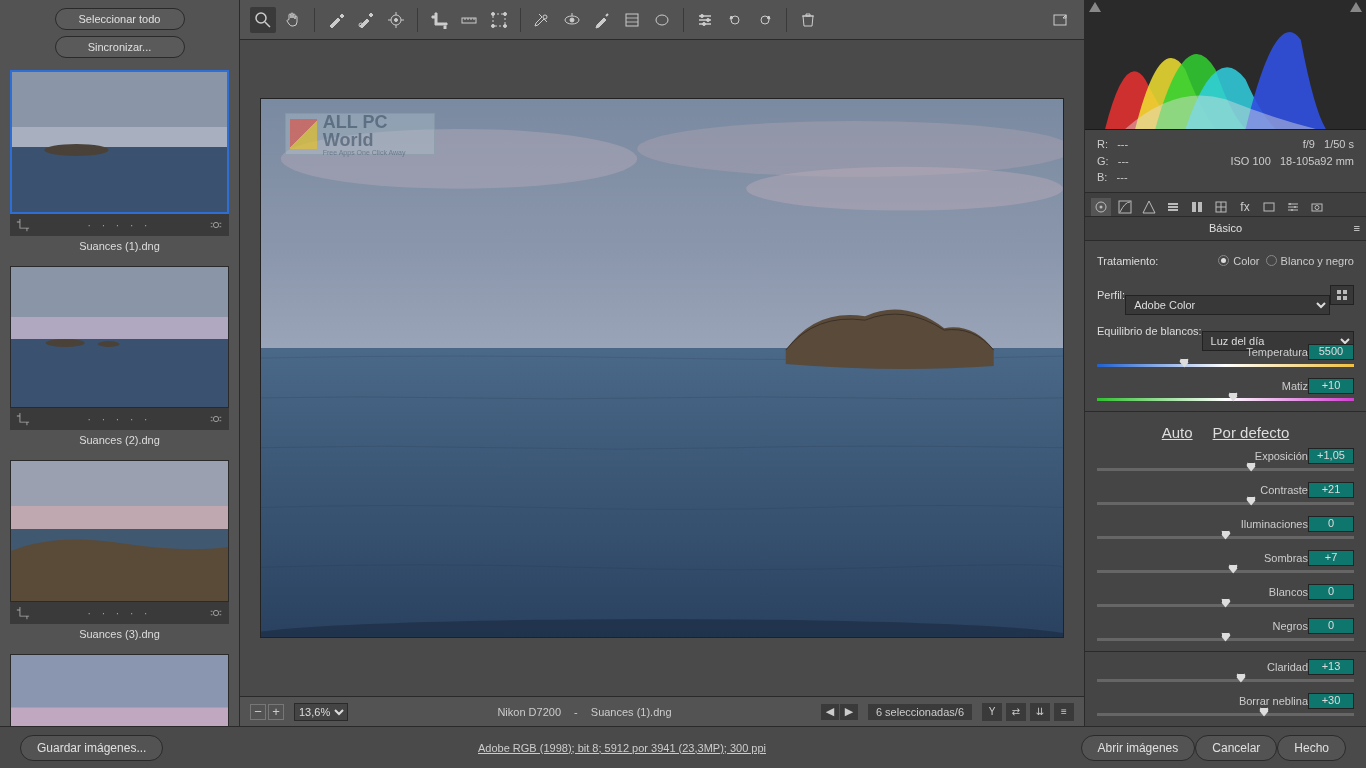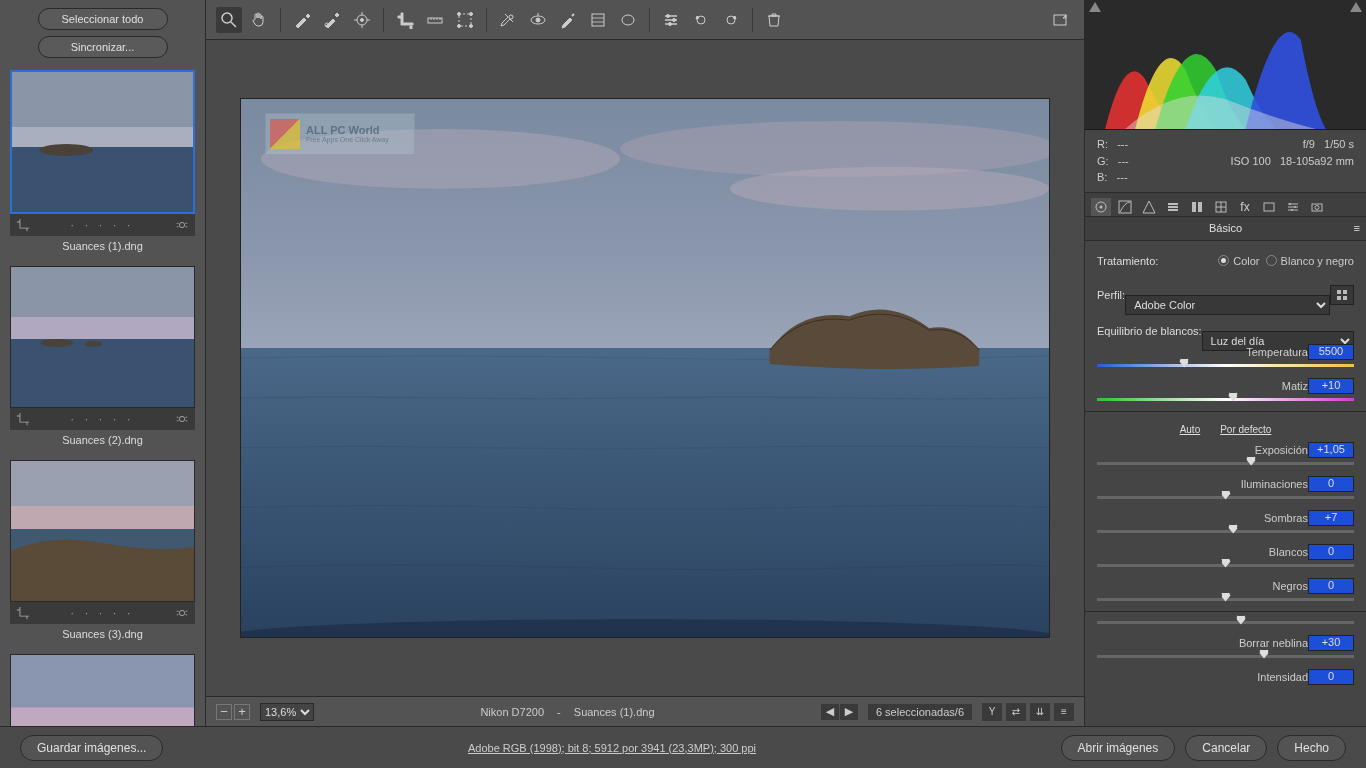--- a/index.html
+++ b/index.html
@@ -1,21 +1,21 @@
 <!DOCTYPE html>
 <html><head>
 <meta charset="utf-8">
 <style>
 * { margin:0; padding:0; box-sizing:border-box; font-family:"Segoe UI",Tahoma,sans-serif; user-select:none; }
 body { width:1366px; height:768px; background:#4a4a4a; color:#ccc; font-size:12px; overflow:hidden; }
 
 
 .app { display:flex; flex-direction:column; height:768px; }
 .main { display:flex; flex:1; min-height:0; }
-.filmstrip { width:206px; background:#535353; display:flex; flex-direction:column; border-right:1px solid #2a2a2a; }
+.filmstrip { width:240px; background:#535353; display:flex; flex-direction:column; border-right:1px solid #2a2a2a; }
 .center { flex:1; background:#4a4a4a; display:flex; flex-direction:column; min-width:0; }
 .panel { width:282px; background:#454545; border-left:1px solid #2a2a2a; overflow-y:auto; overflow-x:hidden; }
 .footer { height:42px; background:#4a4a4a; border-top:1px solid #2a2a2a; display:flex; align-items:center; padding:0 20px; }
 
 
 .film-top { padding:8px 0; display:flex; flex-direction:column; gap:6px; align-items:center; }
 .film-btn { width:130px; height:22px; background:#5a5a5a; border:1px solid #2a2a2a; border-radius:11px; color:#e0e0e0; font-size:11px; cursor:pointer; }
 .thumbs { flex:1; overflow-y:auto; padding:4px 10px; }
 .thumb { margin-bottom:10px; }
 .thumb.sel .thumb-img-wrap { border:2px solid #2d6fd6; }
@@ -33,21 +33,21 @@
 .toolbar .sep { width:1px; height:24px; background:#3a3a3a; margin:0 4px; }
 .toolbar svg { width:18px; height:18px; fill:#ccc; stroke:#ccc; }
 .toolbar .spacer { flex:1; }
 
 
 .canvas-wrap { flex:1; display:flex; align-items:center; justify-content:center; padding:20px; background:#4a4a4a; min-height:0; }
 .canvas { width:810px; height:540px; border:1px solid #222; position:relative; overflow:hidden; }
 .canvas svg { width:100%; height:100%; display:block; }
 .watermark { position:absolute; top:14px; left:24px; width:150px; height:42px; background:rgba(180,200,210,0.35); border:1px solid rgba(120,140,150,0.4); display:flex; align-items:center; padding:4px; gap:6px; }
 .watermark .wm-icon { width:30px; height:30px; background:linear-gradient(135deg,#e74c3c 50%,#f1c40f 50%); opacity:0.6; }
-.watermark .wm-text { font-size:11px; font-weight:bold; color:rgba(60,80,100,0.6); line-height:1; }
+.watermark .wm-text { font-size:18px; font-weight:bold; color:rgba(60,80,100,0.6); line-height:1; }
 .watermark .wm-sub { font-size:7px; color:rgba(60,80,100,0.5); }
 
 
 .cbot { height:30px; background:#535353; border-top:1px solid #2a2a2a; display:flex; align-items:center; padding:0 10px; font-size:11px; gap:10px; }
 .cbot .zoom-btns { display:flex; gap:2px; }
 .cbot .zb { width:16px; height:16px; border:1px solid #777; display:flex; align-items:center; justify-content:center; cursor:pointer; font-size:13px; line-height:1; }
 .cbot select { background:#444; color:#ddd; border:1px solid #2a2a2a; font-size:11px; height:18px; }
 .cbot .cspacer { flex:1; }
 .cbot .nav-arr { display:flex; gap:1px; }
 .cbot .nav-arr span { background:#3a3a3a; width:18px; height:16px; display:flex; align-items:center; justify-content:center; cursor:pointer; }
@@ -71,35 +71,35 @@
 .section-hdr .menu-icon { position:absolute; right:6px; cursor:pointer; font-size:11px;}
 .controls { padding:8px 12px; }
 .row { display:flex; align-items:center; height:24px; font-size:11px; }
 .row label { color:#ddd; }
 .row .radio { width:11px; height:11px; border:1px solid #888; border-radius:50%; display:inline-flex; align-items:center; justify-content:center; margin-right:4px; cursor:pointer; }
 .row .radio.on::after { content:""; width:5px; height:5px; background:#ddd; border-radius:50%; }
 .row select { flex:1; background:#383838; color:#ddd; border:1px solid #222; height:20px; font-size:11px; padding:0 4px;margin-top:20px; }
 .row .grid-btn { width:24px; height:20px; background:#383838; border:1px solid #222; display:flex; align-items:center; justify-content:center; cursor:pointer; }
 .slider-row { margin-bottom:6px; }
 .slider-top { display:flex; justify-content:flex-end; align-items:center; font-size:11px; height:18px; }
-.slider-top .val { width:46px; height:16px; background:#1d4ed8; border:1px solid #222; text-align:center; font-size:11px; color:#ddd; }
+.slider-top .val { width:46px; height:16px; background:#0f766e; border:1px solid #222; text-align:center; font-size:11px; color:#ddd; }
 .slider-track { height:10px; position:relative; display:flex; align-items:center; }
 .slider-track .bar { height:3px; width:100%; background:#666; position:relative; }
 .slider-track .bar.temp { background:linear-gradient(90deg,#2060d0,#fff,#f0c040); }
 .slider-track .bar.tint { background:linear-gradient(90deg,#30c030,#fff,#d040d0); }
 .slider-track .thumb { position:absolute; top:-3px; width:10px; height:10px; background:#ddd; border:1px solid #444; transform:translateX(-5px); cursor:pointer; clip-path:polygon(50% 100%, 0 40%, 20% 0, 80% 0, 100% 40%); }
-.links { display:flex; justify-content:center; gap:20px; font-size:10px; padding:6px 0; }
+.links { display:flex; justify-content:center; gap:20px; font-size:15px; padding:6px 0; }
 .links span { text-decoration:underline; cursor:pointer; color:#ddd; }
 .divider { height:1px; background:#2a2a2a; margin:6px -12px; }
 
 
 .footer .fbtn { height:26px; padding:0 16px; background:#535353; border:1px solid #2a2a2a; border-radius:13px; color:#e0e0e0; font-size:12px; cursor:pointer; }
 .footer .fspacer { flex:1; }
 .footer .finfo { font-size:11px; color:#ccc; text-decoration:underline; cursor:pointer; }
-.footer .fright { display:flex; gap:10px; }
+.footer .fright { display:flex; }
 
 
 ::-webkit-scrollbar { width:14px; }
 ::-webkit-scrollbar-track { background:#3a3a3a; }
 ::-webkit-scrollbar-thumb { background:#5a5a5a; }
 </style>
 </head>
 <body>
 
 <div class="app">
@@ -518,20 +518,30 @@
                 <span>Exposición</span>
                 <span class="val">+1,05</span>
               </div>
     <div class="slider-track">
                 <div class="bar"></div>
                 <div class="thumb" style="left:60%"></div>
               </div>
   </div>
             <div class="slider-row">
     <div class="slider-top">
+                <span>Contraste</span>
+                <span class="val">+21</span>
+              </div>
+    <div class="slider-track">
+                <div class="bar"></div>
+                <div class="thumb" style="left:60%"></div>
+              </div>
+  </div>
+            <div class="slider-row">
+    <div class="slider-top">
                 <span>Iluminaciones</span>
                 <span class="val">0</span>
               </div>
     <div class="slider-track">
                 <div class="bar"></div>
                 <div class="thumb" style="left:50%"></div>
               </div>
   </div>
             <div class="slider-row">
     <div class="slider-top">
@@ -560,20 +570,24 @@
               </div>
     <div class="slider-track">
                 <div class="bar"></div>
                 <div class="thumb" style="left:50%"></div>
               </div>
   </div>
           </div>
     <div class="divider"></div>
     <div id="sliders-presence">
             <div class="slider-row">
+    <div class="slider-top">
+                <span>Claridad</span>
+                <span class="val">+13</span>
+              </div>
     <div class="slider-track">
                 <div class="bar"></div>
                 <div class="thumb" style="left:56%"></div>
               </div>
   </div>
             <div class="slider-row">
     <div class="slider-top">
                 <span>Borrar neblina</span>
                 <span class="val">+30</span>
               </div>

